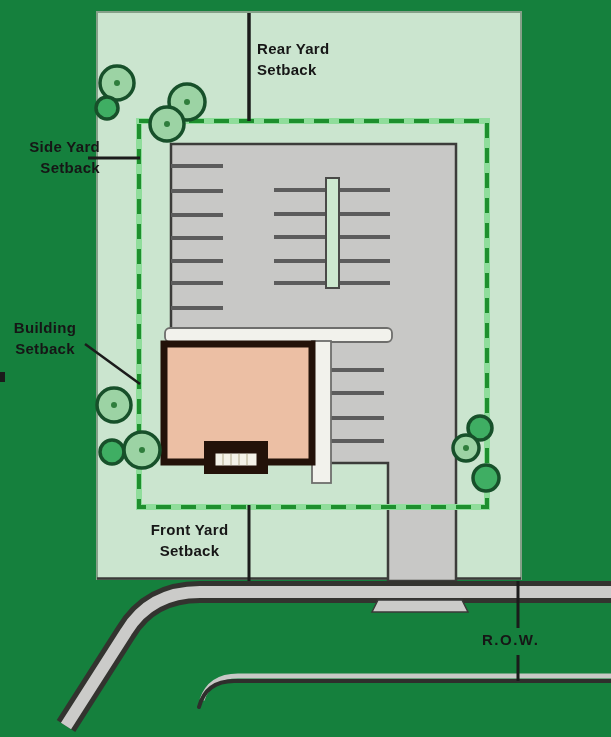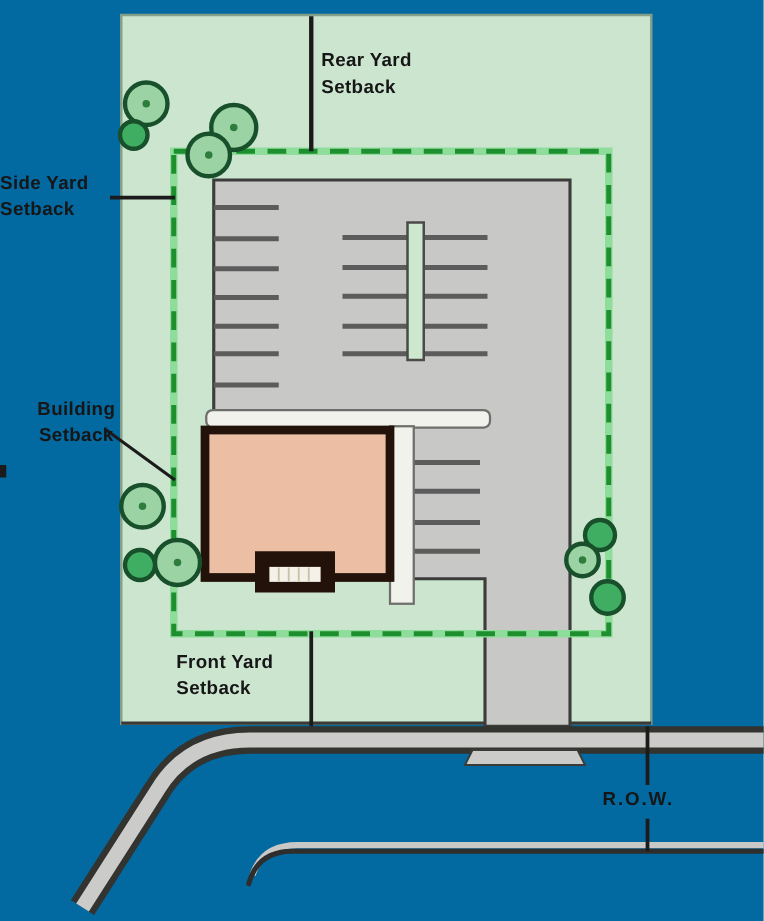--- a/index.html
+++ b/index.html
@@ -1,23 +1,23 @@
 <!DOCTYPE html>
 <html><head>
 <meta charset="utf-8">
 <style>
   html,body{margin:0;padding:0;}
   body{width:611px;height:737px;font-family:"Liberation Sans",sans-serif;}
-  #stage{position:relative;width:611px;height:737px;background:#0369a1;overflow:hidden;}
+  #stage{position:relative;width:611px;height:737px;background:#15803d;overflow:hidden;}
   #plan-svg{position:absolute;left:0;top:0;}
   .lbl{position:absolute;font-weight:bold;font-size:15px;line-height:21px;color:#161616;white-space:nowrap;letter-spacing:.3px;}
   #lbl-rear{left:257px;top:38px;text-align:left;}
-  #lbl-side{left:0px;top:136px;width:100px;text-align:left;}
-  #lbl-env{left:0px;top:317px;width:90px;text-align:center;padding-left:16px;}
-  #lbl-front{left:141px;top:519px;width:97px;text-align:left;}
+  #lbl-side{left:0px;top:136px;width:100px;text-align:right;}
+  #lbl-env{left:0px;top:317px;width:90px;text-align:center;}
+  #lbl-front{left:141px;top:519px;width:97px;text-align:center;}
   #lbl-row{left:482px;top:629px;width:72px;text-align:left;letter-spacing:1.5px;}
 </style>
 </head>
 <body>
 
 <div id="stage">
 
   <svg id="plan-svg" width="611" height="737" viewBox="0 0 611 737">
 
     <rect x="97" y="12" width="424" height="567" stroke="#85A089" stroke-width="2" fill="#CBE5CF"></rect>

